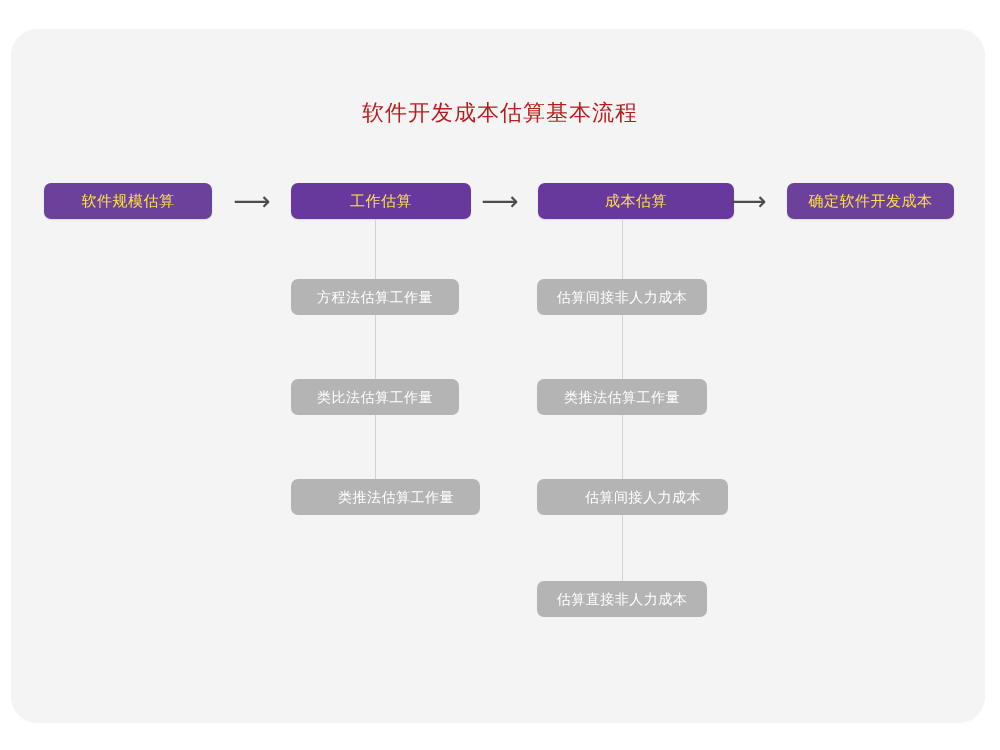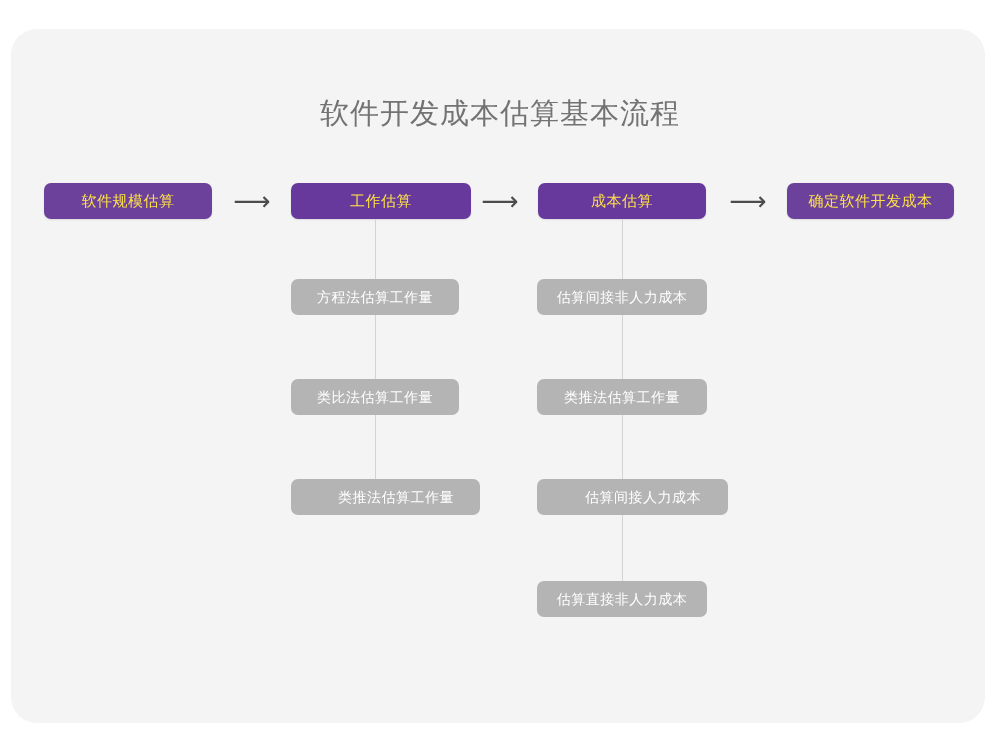--- a/index.html
+++ b/index.html
@@ -30,23 +30,23 @@
     background: #f4f4f5;
     border-radius: 26px;
   }
 
   #title {
     position: absolute;
     left: 0;
     top: 92px;
     width: 1000px;
     text-align: center;
-    font-size: 29px;
+    font-size: 22px;
     line-height: 42px;
-    color: #737373;
+    color: #b91c1c;
     letter-spacing: 1px;
     white-space: nowrap;
   }
 
   
   .stage {
     position: absolute;
     height: 36px;
     background: #67399c;
     border-radius: 7px;
@@ -54,21 +54,21 @@
     font-size: 15px;
     line-height: 36px;
     text-align: center;
     letter-spacing: 0.5px;
     white-space: nowrap;
     box-shadow: 0 1px 2px rgba(0,0,0,0.10);
   }
 
   .stage.s0 { left: 44px;  top: 183px; width: 168px; background: #6c419b; }
   .stage.s1 { left: 291px; top: 183px; width: 180px; }
-  .stage.s2 { left: 538px; top: 183px; width: 168px; }
+  .stage.s2 { left: 538px; top: 183px; width: 196px; }
   .stage.s3 { left: 787px; top: 183px; width: 167px; background: #6c419b; }
 
   
   .arrow {
     position: absolute;
     top: 186px;
     width: 60px;
     height: 30px;
     color: #4c4c4c;
     font-size: 26px;

